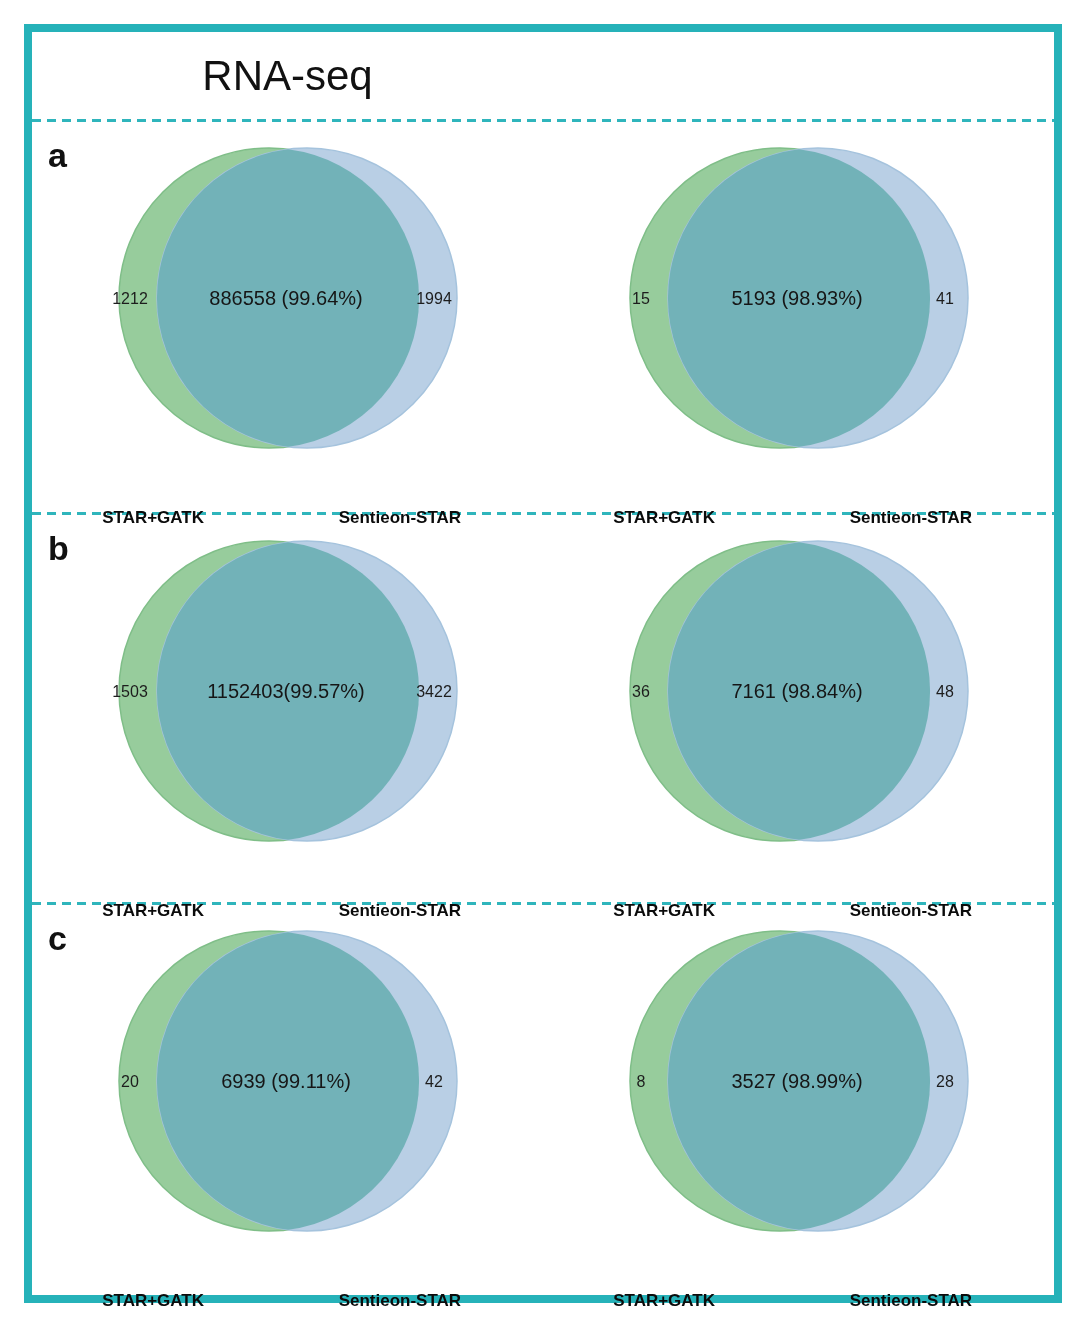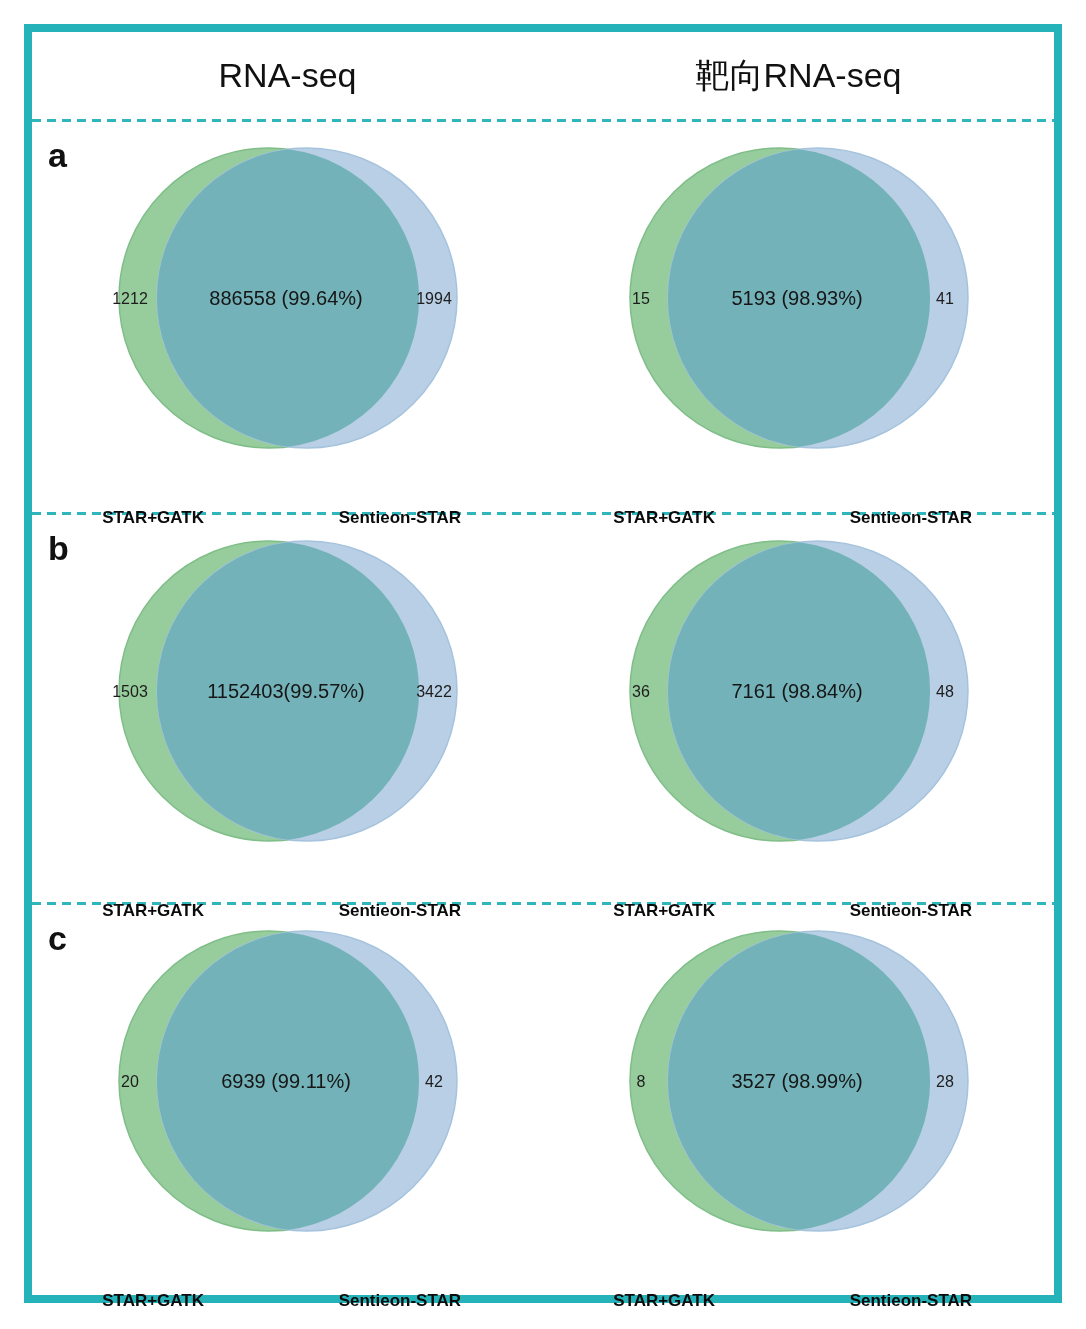--- a/index.html
+++ b/index.html
@@ -3,21 +3,21 @@
 <meta charset="utf-8">
 <style>
   html,body{margin:0;padding:0;background:#ffffff;}
   body{width:1086px;height:1329px;position:relative;font-family:"Liberation Sans",sans-serif;color:#1d1d1d;}
   .figure{
     position:absolute;left:24px;top:24px;width:1038px;height:1279px;
     border:8px solid #26b2b9;box-sizing:border-box;background:#ffffff;
     display:flex;flex-direction:column;
   }
   .header{height:87px;display:flex;align-items:center;}
-  .col-title{width:50%;text-align:center;font-size:34px;letter-spacing:0px;color:#111;}
+  .col-title{width:50%;text-align:center;font-size:42px;letter-spacing:0px;color:#111;}
   .dash{height:3px;flex:0 0 3px;
     background:repeating-linear-gradient(90deg,#2fb5bc 0 9px,rgba(0,0,0,0) 9px 15px);}
   .panel{position:relative;display:flex;}
   .panel-a{height:390px;}
   .panel-b{height:387px;}
   .panel-c{height:390px;}
   .panel-letter{position:absolute;left:16px;top:14px;font-size:34px;font-weight:bold;color:#111;}
   .cell{width:50%;position:relative;height:100%;}
   svg.venn{position:absolute;left:50%;top:0;transform:translateX(-50%);}
   .c-left{fill:#97cc9c;stroke:#7fbe88;stroke-width:1.5;}
@@ -30,21 +30,20 @@
   .setlabel.l{left:23.7%;}
   .setlabel.r{left:72%;}
 </style>
 </head>
 <body>
 
 <div class="figure">
 
   <div class="header">
     <div class="col-title">RNA-seq</div>
-    <div class="col-title">靶向RNA-seq</div>
   </div>
 
   <div class="dash"></div>
 
   <div class="panel panel-a">
     <div class="panel-letter">a</div>
 
     <div class="cell">
       <svg class="venn" width="460" height="356" viewBox="0 0 460 356">
         <circle class="c-left" cx="211" cy="176" r="150"></circle>

